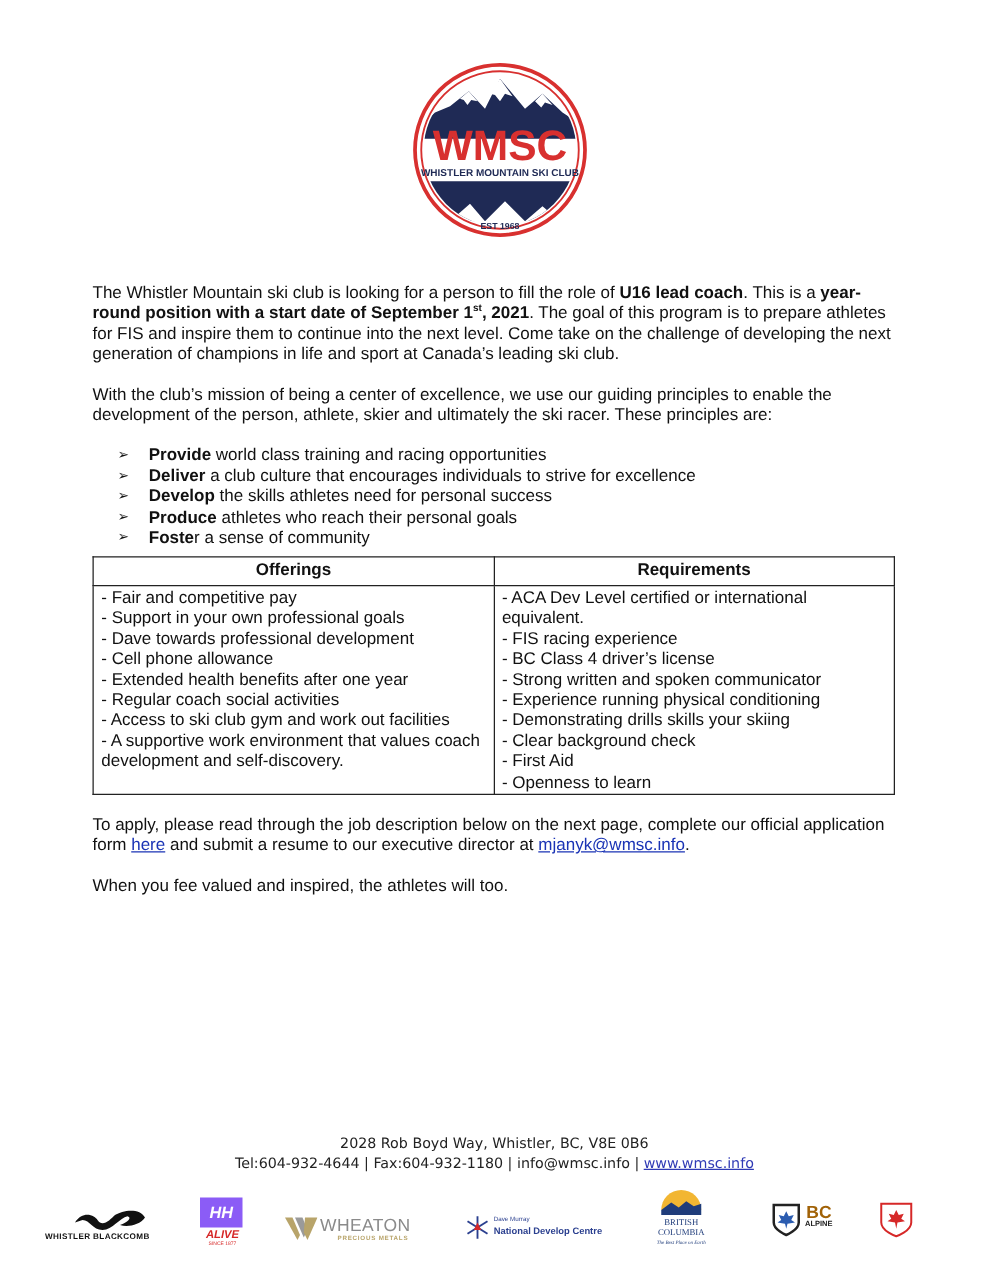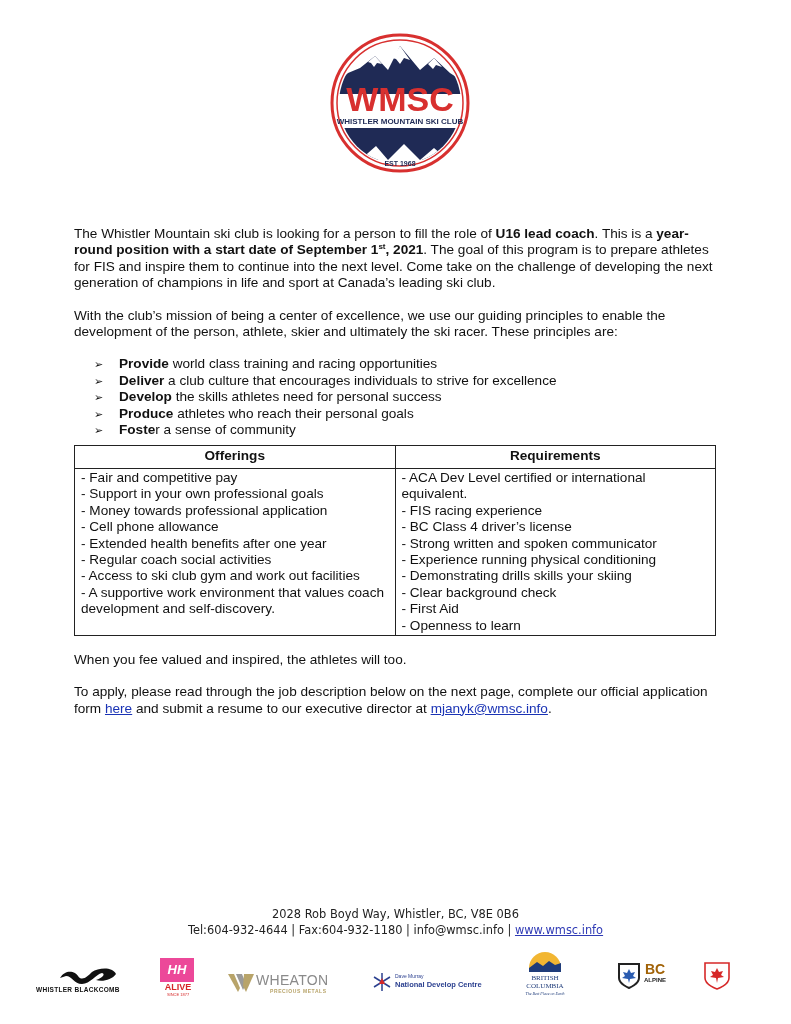--- a/index.html
+++ b/index.html
@@ -1,18 +1,18 @@
 <!DOCTYPE html>
 <html><head>
 <meta charset="utf-8">
 <style>
   html, body { margin: 0; padding: 0; background: #fff; }
   body { width: 791px; height: 1024px; position: relative; overflow: hidden;
          font-family: "Liberation Sans", sans-serif; color: #111; }
-  .logo { position: absolute; left: 330px; top: 28px; width: 140px; height: 150px; }
+  .logo { position: absolute; left: 330px; top: 45px; width: 140px; height: 150px; }
   .content { position: absolute; left: 74px; top: 226px; width: 650px; font-size: 13.6px; line-height: 16.4px; }
   .title { font-weight: bold; margin: 0 0 16px 0; font-size: 13.6px; }
   p { margin: 0 0 16px 0; }
   b { font-weight: bold; }
   sup { font-size: 8px; line-height: 0; vertical-align: 5px; }
   ul.principles { list-style: none; margin: 0 0 7px 0; padding: 0 0 0 20px; }
   ul.principles li { position: relative; padding-left: 25px; line-height: 16.4px; }
   ul.principles li .arrow { position: absolute; left: 0; top: 0; font-size: 11px; }
   table.reqs { border-collapse: collapse; width: 642px; margin: 0 0 16px 0; font-size: 13.6px; line-height: 16.4px; }
   table.reqs th, table.reqs td { border: 1px solid #222; vertical-align: top; width: 50%; }
@@ -69,21 +69,21 @@
   <table class="reqs">
     <tbody>
         <tr>
       <th>Offerings</th>
       <th>Requirements</th>
     </tr>
     <tr>
       <td>
         <span class="cell-line">- Fair and competitive pay</span>
         <span class="cell-line">- Support in your own professional goals</span>
-        <span class="cell-line">- Money towards professional application</span>
+        <span class="cell-line">- Dave towards professional development</span>
         <span class="cell-line">- Cell phone allowance</span>
         <span class="cell-line">- Extended health benefits after one year</span>
         <span class="cell-line">- Regular coach social activities</span>
         <span class="cell-line">- Access to ski club gym and work out facilities</span>
         <span class="cell-line">- A supportive work environment that values coach development and self-discovery.</span>
       </td>
       <td>
         <span class="cell-line">- ACA Dev Level certified or international equivalent.</span>
         <span class="cell-line">- FIS racing experience</span>
         <span class="cell-line">- BC Class 4 driver’s license</span>
@@ -91,44 +91,44 @@
         <span class="cell-line">- Experience running physical conditioning</span>
         <span class="cell-line">- Demonstrating drills skills your skiing</span>
         <span class="cell-line">- Clear background check</span>
         <span class="cell-line">- First Aid</span>
         <span class="cell-line">- Openness to learn</span>
       </td>
     </tr>
   </tbody>
     </table>
 
-  <p>When you fee valued and inspired, the athletes will too.</p>
-
   <p>
     <span>To apply, please read through the job description below on the next page, complete our official application form </span><a class="link" href="#">here</a><span> and submit a resume to our executive director at </span><a class="link" href="#">mjanyk@wmsc.info</a><span>.</span>
   </p>
+
+  <p>When you fee valued and inspired, the athletes will too.</p>
 </div>
 
 <div class="footer-addr">
   <div>2028 Rob Boyd Way, Whistler, BC, V8E 0B6</div>
   <div><span>Tel:604-932-4644 | Fax:604-932-1180 | info@wmsc.info | </span><a href="#">www.wmsc.info</a></div>
 </div>
 
 <div class="sponsors">
 
   <div class="sp" style="left:32px; top:12px; width:100px; height:34px;">
     <svg width="100" height="34" viewBox="0 0 100 34">
       <path d="M28 16 C34 6, 44 10, 46 14 C50 20, 56 14, 60 10 C66 6, 80 4, 84 12 C80 18, 70 20, 64 18 C70 16, 74 12, 70 11 C64 12, 58 22, 50 22 C42 22, 40 14, 34 14 Z" fill="#111"></path>
     </svg>
     <div style="position:absolute; left:4px; top:24px; font-size:6.5px; font-weight:bold; letter-spacing:0.3px; white-space:nowrap;">WHISTLER BLACKCOMB</div>
   </div>
 
   <div class="sp" style="left:160px; top:8px; width:36px; height:42px;">
-    <div style="width:34px; height:24px; background:#ec4899; color:#fff; font-weight:bold; font-size:13px; text-align:center; line-height:24px; font-style:italic;">HH</div>
-    <div style="color:#d62828; font-weight:bold; font-size:9px; text-align:center; line-height:10px;">ALIVE</div>
+    <div style="width:34px; height:24px; background:#8b5cf6; color:#fff; font-weight:bold; font-size:13px; text-align:center; line-height:24px; font-style:italic;">HH</div>
+    <div style="color:#d62828; font-weight:bold; font-size:9px; text-align:center; line-height:10px;font-style:italic;">ALIVE</div>
     <div style="color:#d62828; font-size:4px; text-align:center; line-height:5px;">SINCE 1877</div>
   </div>
 
   <div class="sp" style="left:228px; top:22px; width:115px; height:26px;">
     <svg width="26" height="22" viewBox="0 0 26 22" style="position:absolute; left:0; top:0;">
       <polygon points="0,2 6,2 12,16 10,20" fill="#b8a46a"></polygon>
       <polygon points="8,2 14,2 18,12 15,18" fill="#9a9a9a"></polygon>
       <polygon points="16,2 26,2 18,20 15,14" fill="#b8a46a"></polygon>
     </svg>
     <div style="position:absolute; left:28px; top:0; font-size:14px; color:#8a8a8a; letter-spacing:0.3px;">WHEATON</div>

